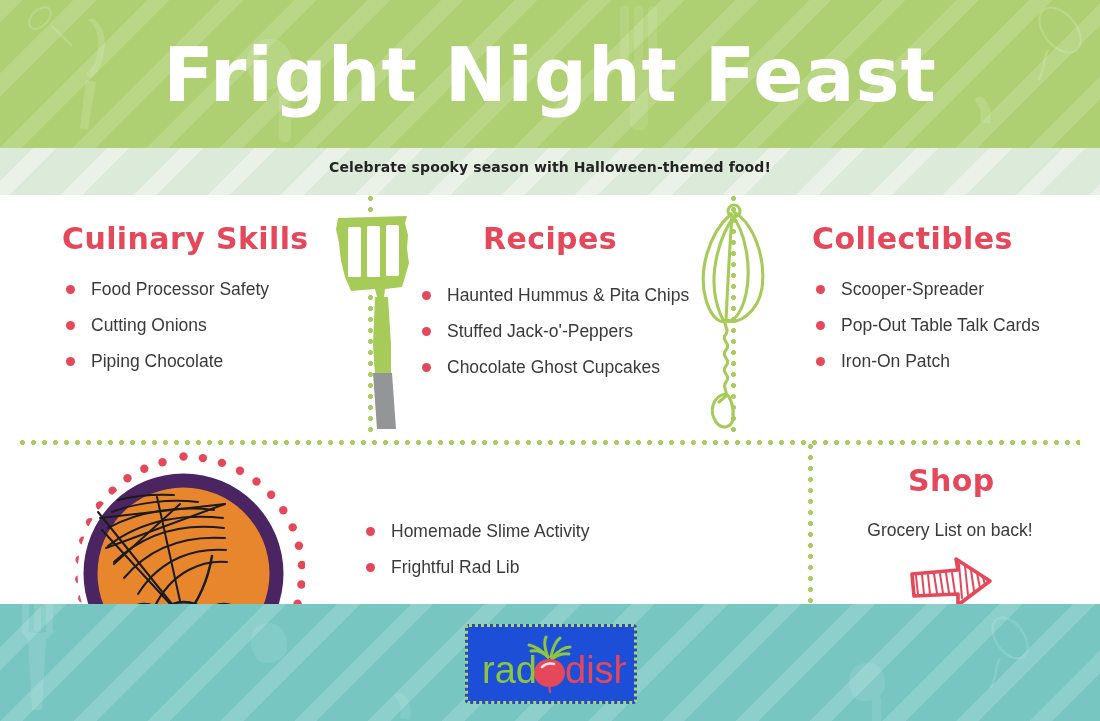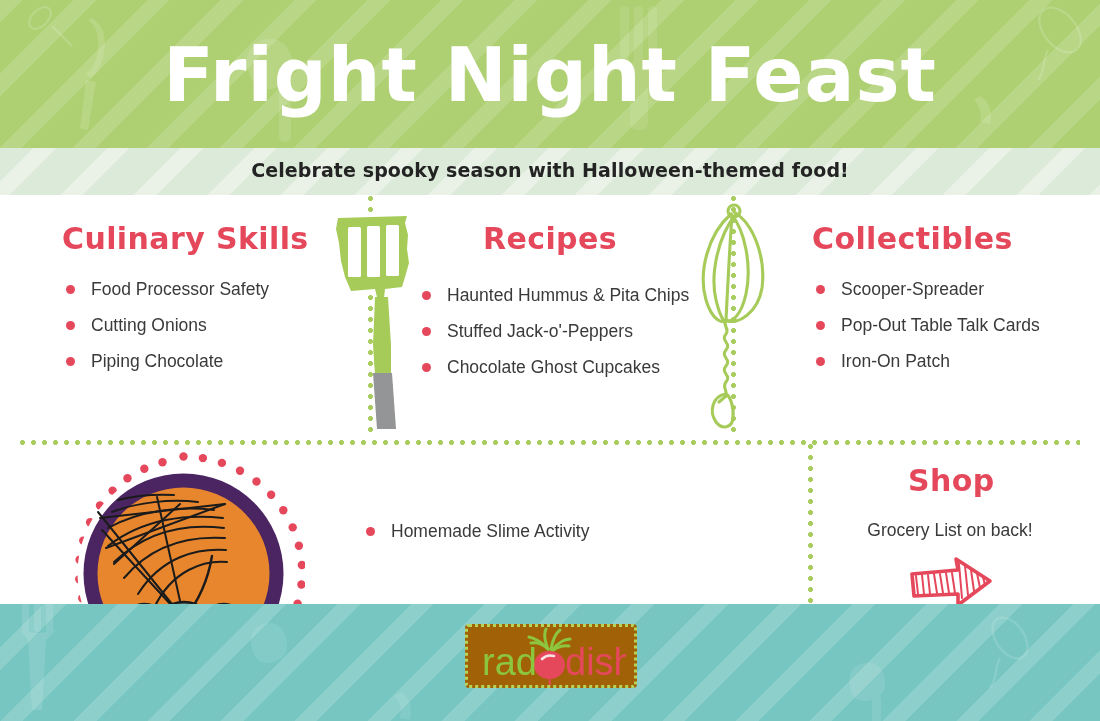--- a/index.html
+++ b/index.html
@@ -59,21 +59,21 @@
     background-image:repeating-linear-gradient(
         -45deg,
         rgba(255,255,255,0.40) 0px,
         rgba(255,255,255,0.40) 16px,
         rgba(255,255,255,0.0) 16px,
         rgba(255,255,255,0.0) 52px);
   }
   .subtitle {
     position:absolute; left:0; top:11px; width:1100px;
     text-align:center;
-    font-size:19px;
+    font-size:14px;
     font-weight:600;
     color:#232323;
     letter-spacing:.1px;
   }
 
   
   .body-white {
     position:absolute; left:0; top:195px; width:1100px; height:409px;
     background:#ffffff;
   }
@@ -147,22 +147,22 @@
     text-align:center;
     font-size:17.5px;
     color:#3a3a3a;
     font-family:"Liberation Sans", sans-serif;
     font-weight:300;
   }
 
   
   .logo-box {
     position:absolute; left:465px; top:624px;
-    width:172px; height:64px;
-    background:#a16207;
+    width:172px; height:80px;
+    background:#1d4ed8;
     border:3px dotted #b4d45c;
     border-radius:4px;
     display:flex; align-items:center; justify-content:center;
   }
 
   svg { display:block; }
   .nosel { user-select:none; }
 </style>
 </head>
 <body>
@@ -346,20 +346,21 @@
     <circle cx="112" cy="174" r="6" fill="#1b1b1b"></circle>
     <circle cx="133" cy="174" r="6" fill="#1b1b1b"></circle>
     <circle cx="110" cy="171" r="2" fill="#ffffff"></circle>
     <circle cx="131" cy="171" r="2" fill="#ffffff"></circle>
 
     <path d="M112 190 C117 196 127 196 132 190" fill="none" stroke="#1b1b1b" stroke-width="2.2" stroke-linecap="round"></path>
   </svg>
 
   <ul class="bullets" style="left:362px; top:520px; width:370px;">
     <li>Homemade Slime Activity</li>
+    <li>Frightful Rad Lib</li>
   </ul>
 
   <div class="col-head nosel" style="left:908px; top:463px;">Shop</div>
   <div class="shop-text nosel" style="left:810px; top:520px;">Grocery List on back!</div>
 
   <svg style="position:absolute; left:908px; top:556px;" width="86" height="52" viewBox="0 0 86 52">
     <path d="M4 18 L50 14 L48 3 L82 25 L50 49 L50 38 L6 40 Z" fill="none" stroke="#e5475b" stroke-width="3.6" stroke-linejoin="round" stroke-linecap="round"></path>
     <g stroke="#e5475b" stroke-width="2" stroke-linecap="round">
       <path d="M8 20 L10 38"></path>
       <path d="M14 19 L16 38"></path>

